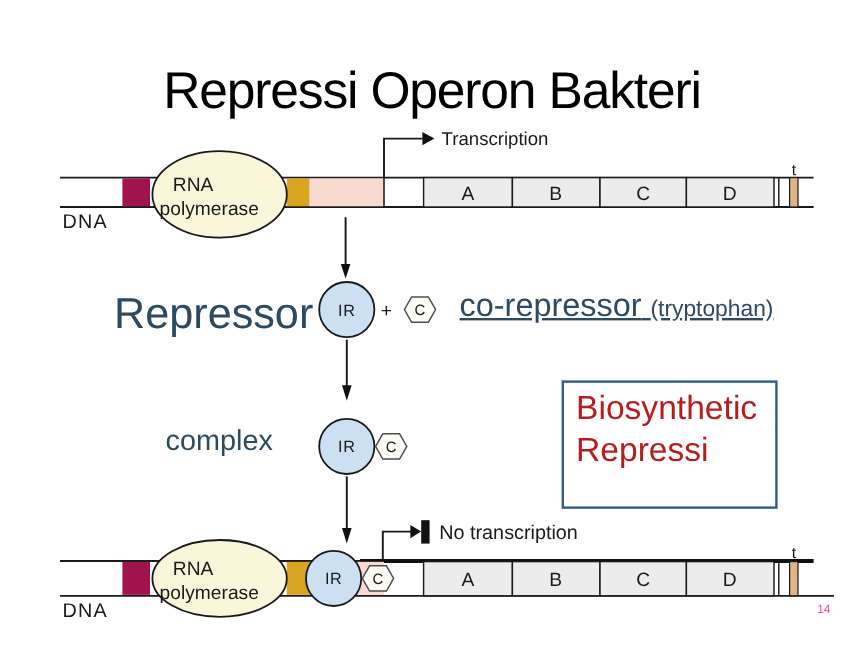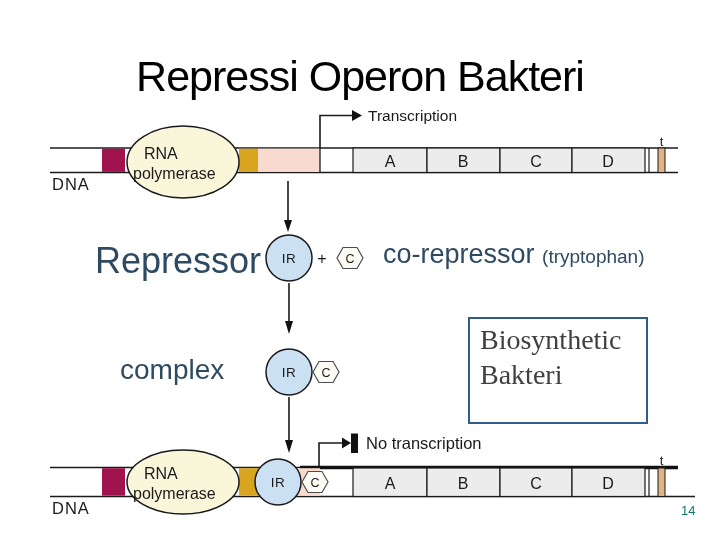--- a/index.html
+++ b/index.html
@@ -8,31 +8,30 @@
     font-family:"Liberation Sans", sans-serif;
   }
   .title{
     position:absolute;top:52px;left:0;width:100%;text-align:center;
     font-size:43px;letter-spacing:-1px;color:#000;white-space:nowrap;
   }
   .slate-label{
     position:absolute;color:#2E4A63;white-space:nowrap;
   }
   .lbl-repressor{left:95px;top:240px;font-size:36px;}
-  .lbl-corepressor{left:383px;top:239px;font-size:27px;}
+  .lbl-corepressor{left:383px;top:239px;font-size:27px;text-decoration:underline;}
   .lbl-corepressor .small{font-size:19px;}
-  .lbl-complex{left:120px;top:354px;font-size:28px;}
+  .lbl-complex{left:138px;top:354px;font-size:24px;}
   .bio-box{
     position:absolute;left:468px;top:317px;width:166px;height:100px;
-    border:2px solid #2F5C88;color:#404040;font-size:28px;line-height:35px;
+    border:2px solid #2F5C88;color:#b91c1c;font-size:28px;line-height:35px;
     padding:3px 0 0 10px;
-    font-family:Liberation Serif, serif;
   }
   .page-num{
-    position:absolute;left:681px;top:503px;font-size:13px;color:#0f766e;
+    position:absolute;left:681px;top:503px;font-size:10px;color:#ec4899;
   }
   svg{position:absolute;left:0;top:0;font-family:"Liberation Sans", sans-serif;}
   svg text{fill:#1a1a1a;}
 </style>
 </head>
 <body>
 
 <div class="slide">
 
   <div class="title">Repressi Operon Bakteri</div>
@@ -136,18 +135,18 @@
 
   <div class="slate-label lbl-corepressor">
     <span>co-repressor</span>
     <span class="small">(tryptophan)</span>
   </div>
 
   <div class="slate-label lbl-complex">complex</div>
 
   <div class="bio-box">
     <div>Biosynthetic</div>
-    <div>Bakteri</div>
+    <div>Repressi</div>
   </div>
 
   <div class="page-num">14</div>
 
 </div>
 
 </body></html>

